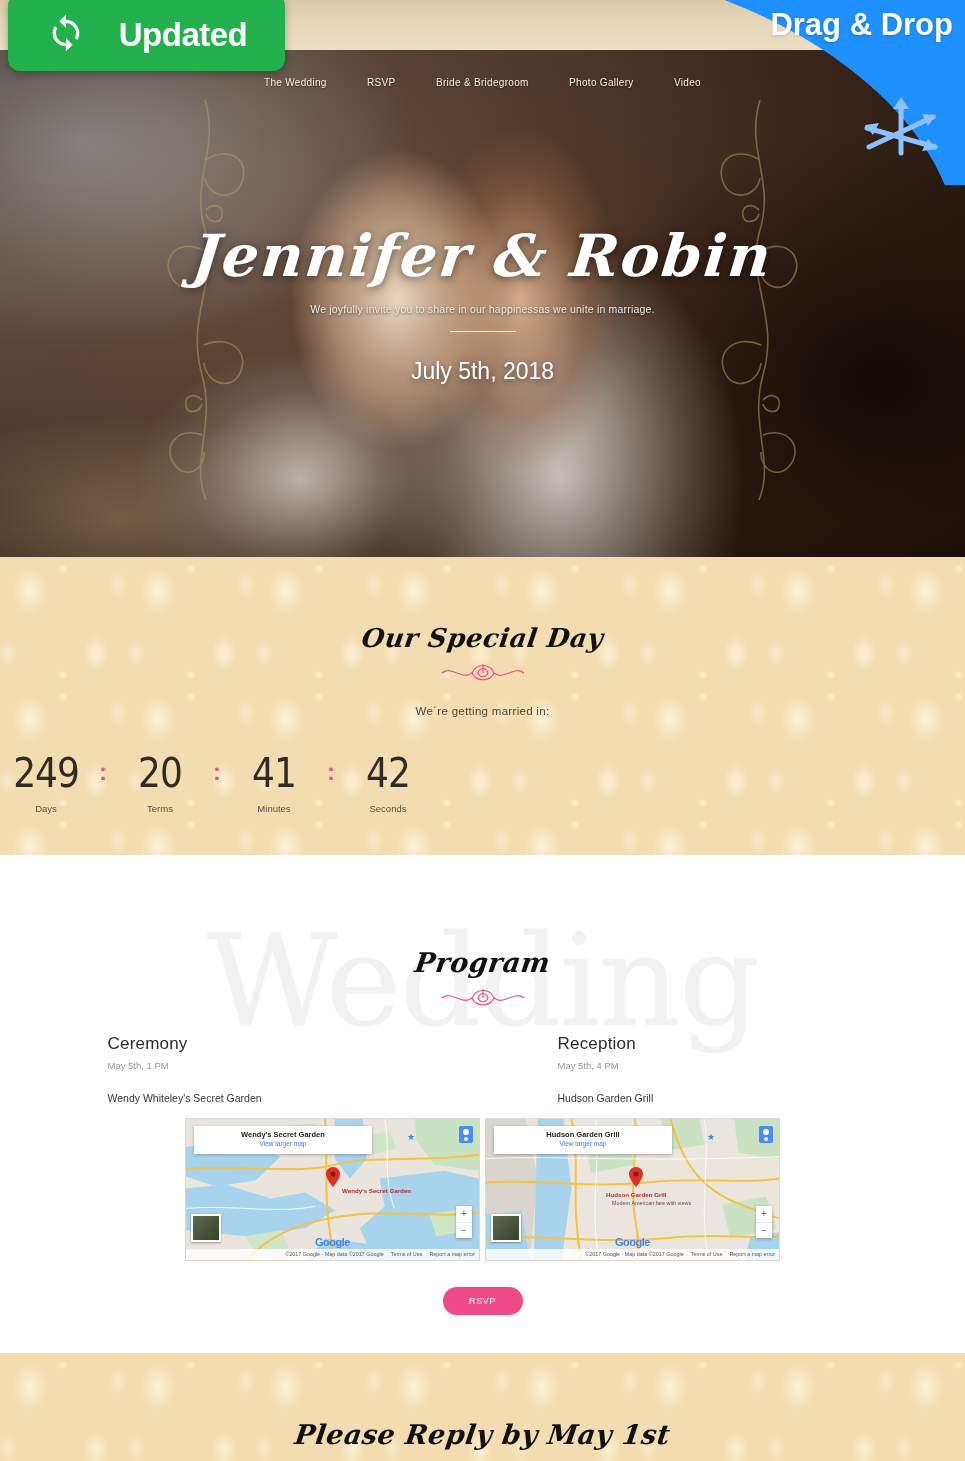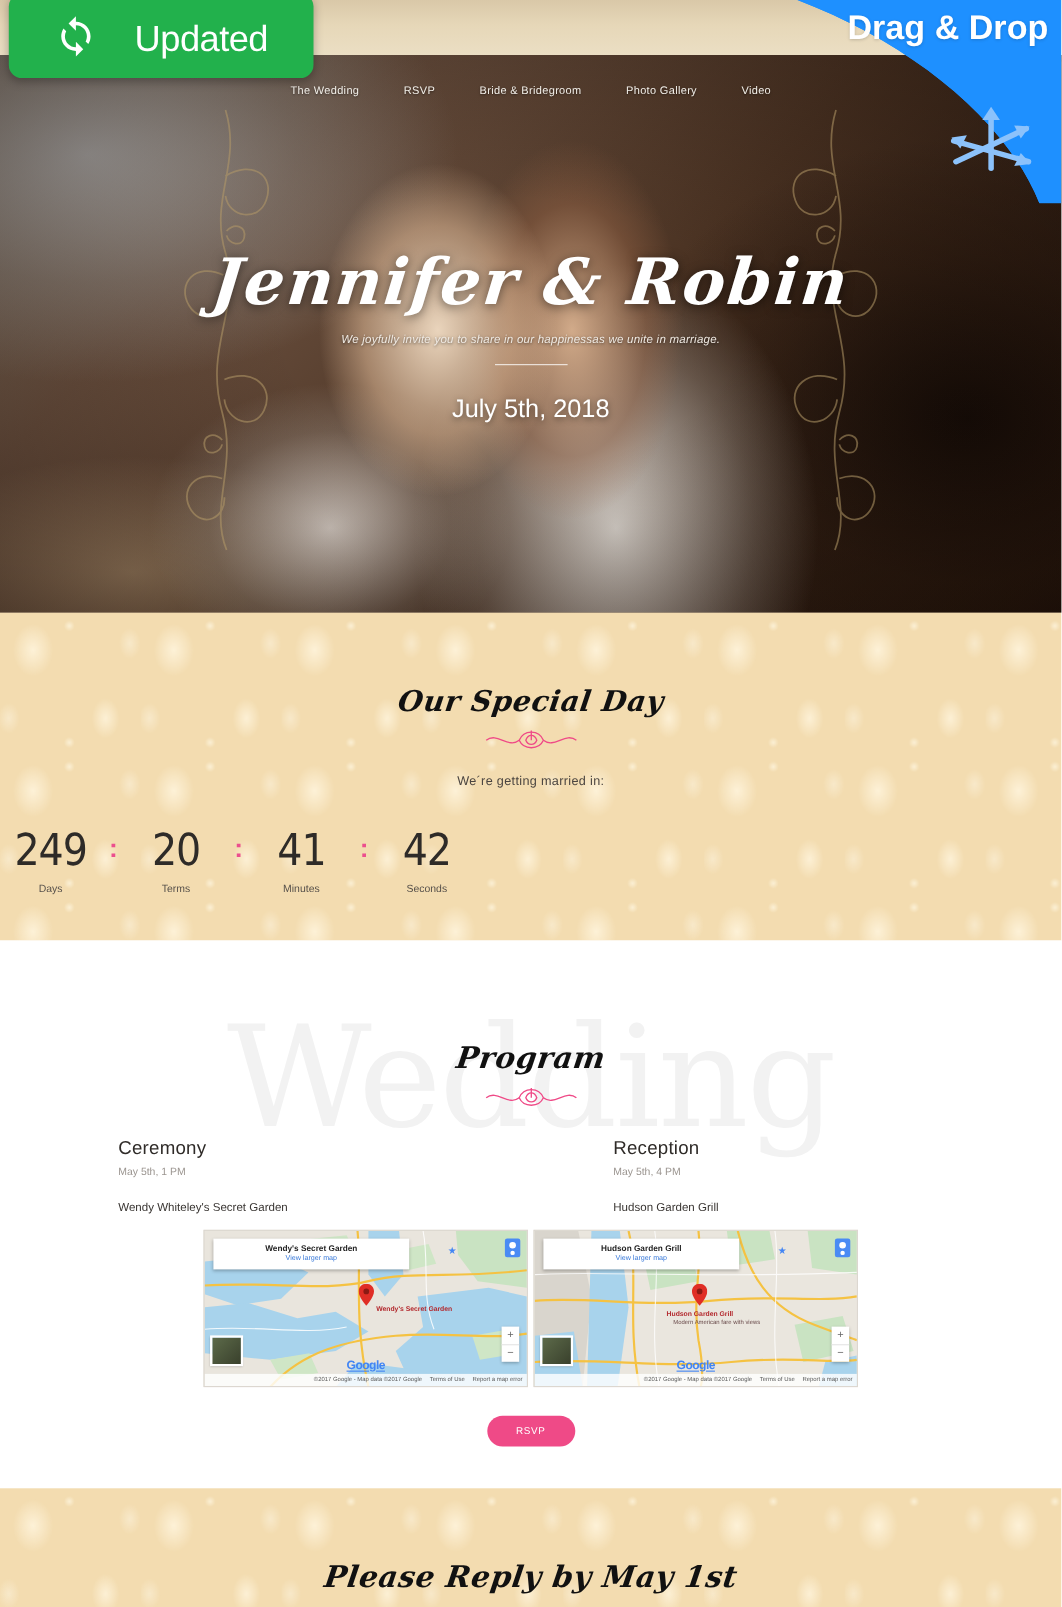--- a/index.html
+++ b/index.html
@@ -63,41 +63,41 @@
     font-family:"DejaVu Serif", serif;
     font-style:italic; font-weight:bold;
     font-size:58px; color:#ffffff;
     letter-spacing:2px;
     text-shadow:0 2px 10px rgba(0,0,0,.5);
     white-space:nowrap;
     transform:skewX(-6deg);
   }
   .hero-sub{
     margin-top:13px; font-size:10.5px; color:#efe9e2;
-    text-shadow:0 1px 3px rgba(0,0,0,.6); letter-spacing:.2px;font-style:italic;
+    text-shadow:0 1px 3px rgba(0,0,0,.6); letter-spacing:.2px;
   }
   .hero-rule{
     margin-top:16px; width:66px; height:1px; background:rgba(255,255,255,.8);
   }
   .hero-date{
     margin-top:26px; font-size:23px; color:#ffffff; font-weight:300;
     text-shadow:0 2px 6px rgba(0,0,0,.5);
   }
 
   
   .badge-updated{
     position:absolute; left:8px; top:-6px;
     width:277px; height:77px; border-radius:12px;
     background:#22b14c;
     box-shadow:0 3px 9px rgba(0,0,0,.28);
     display:flex; align-items:center; justify-content:center; gap:14px;
     z-index:40;
   }
   .badge-updated .label{
-    color:#fff; font-size:33px; font-weight:normal; letter-spacing:-.5px;
+    color:#fff; font-size:33px; font-weight:bold; letter-spacing:-.5px;
     transform:translateY(2px);
     margin-left:19px;
   }
 
   
   .ribbon{
     position:absolute; right:0; top:0; width:350px; height:185px;
     z-index:40; overflow:hidden; pointer-events:none;
   }
   .ribbon .rib-text{
@@ -202,21 +202,21 @@
     border:2px solid #fff; box-shadow:0 1px 2px rgba(0,0,0,.35);
   }
   .map-footer{
     position:absolute; left:0; right:0; bottom:0; height:11px;
     background:rgba(255,255,255,.82);
     font-size:5.4px; color:#5a5a5a; line-height:11px; text-align:right;
     padding-right:4px;
   }
   .map-footer .gl{ float:right; margin-left:7px;}
   .gmark{ position:absolute; left:50%; transform:translateX(-50%); bottom:12px;
-    font-size:11px; font-weight:bold; letter-spacing:-.5px;text-decoration:underline;}
+    font-size:11px; font-weight:bold; letter-spacing:-.5px;}
   .pin{
     position:absolute; width:14px; height:20px;
   }
   .pin-label{ position:absolute; font-size:6.2px; font-weight:bold; color:#b3282d; white-space:nowrap;}
   .pin-sub{ position:absolute; font-size:5.4px; color:#6a4b4b; white-space:nowrap; text-align:center;}
 
   .rsvp-wrap{ position:relative; margin-top:26px; }
   .btn-rsvp{
     display:inline-block; width:80px; height:28px; line-height:28px;
     border-radius:16px; background:#ef4a87; color:#fff;

